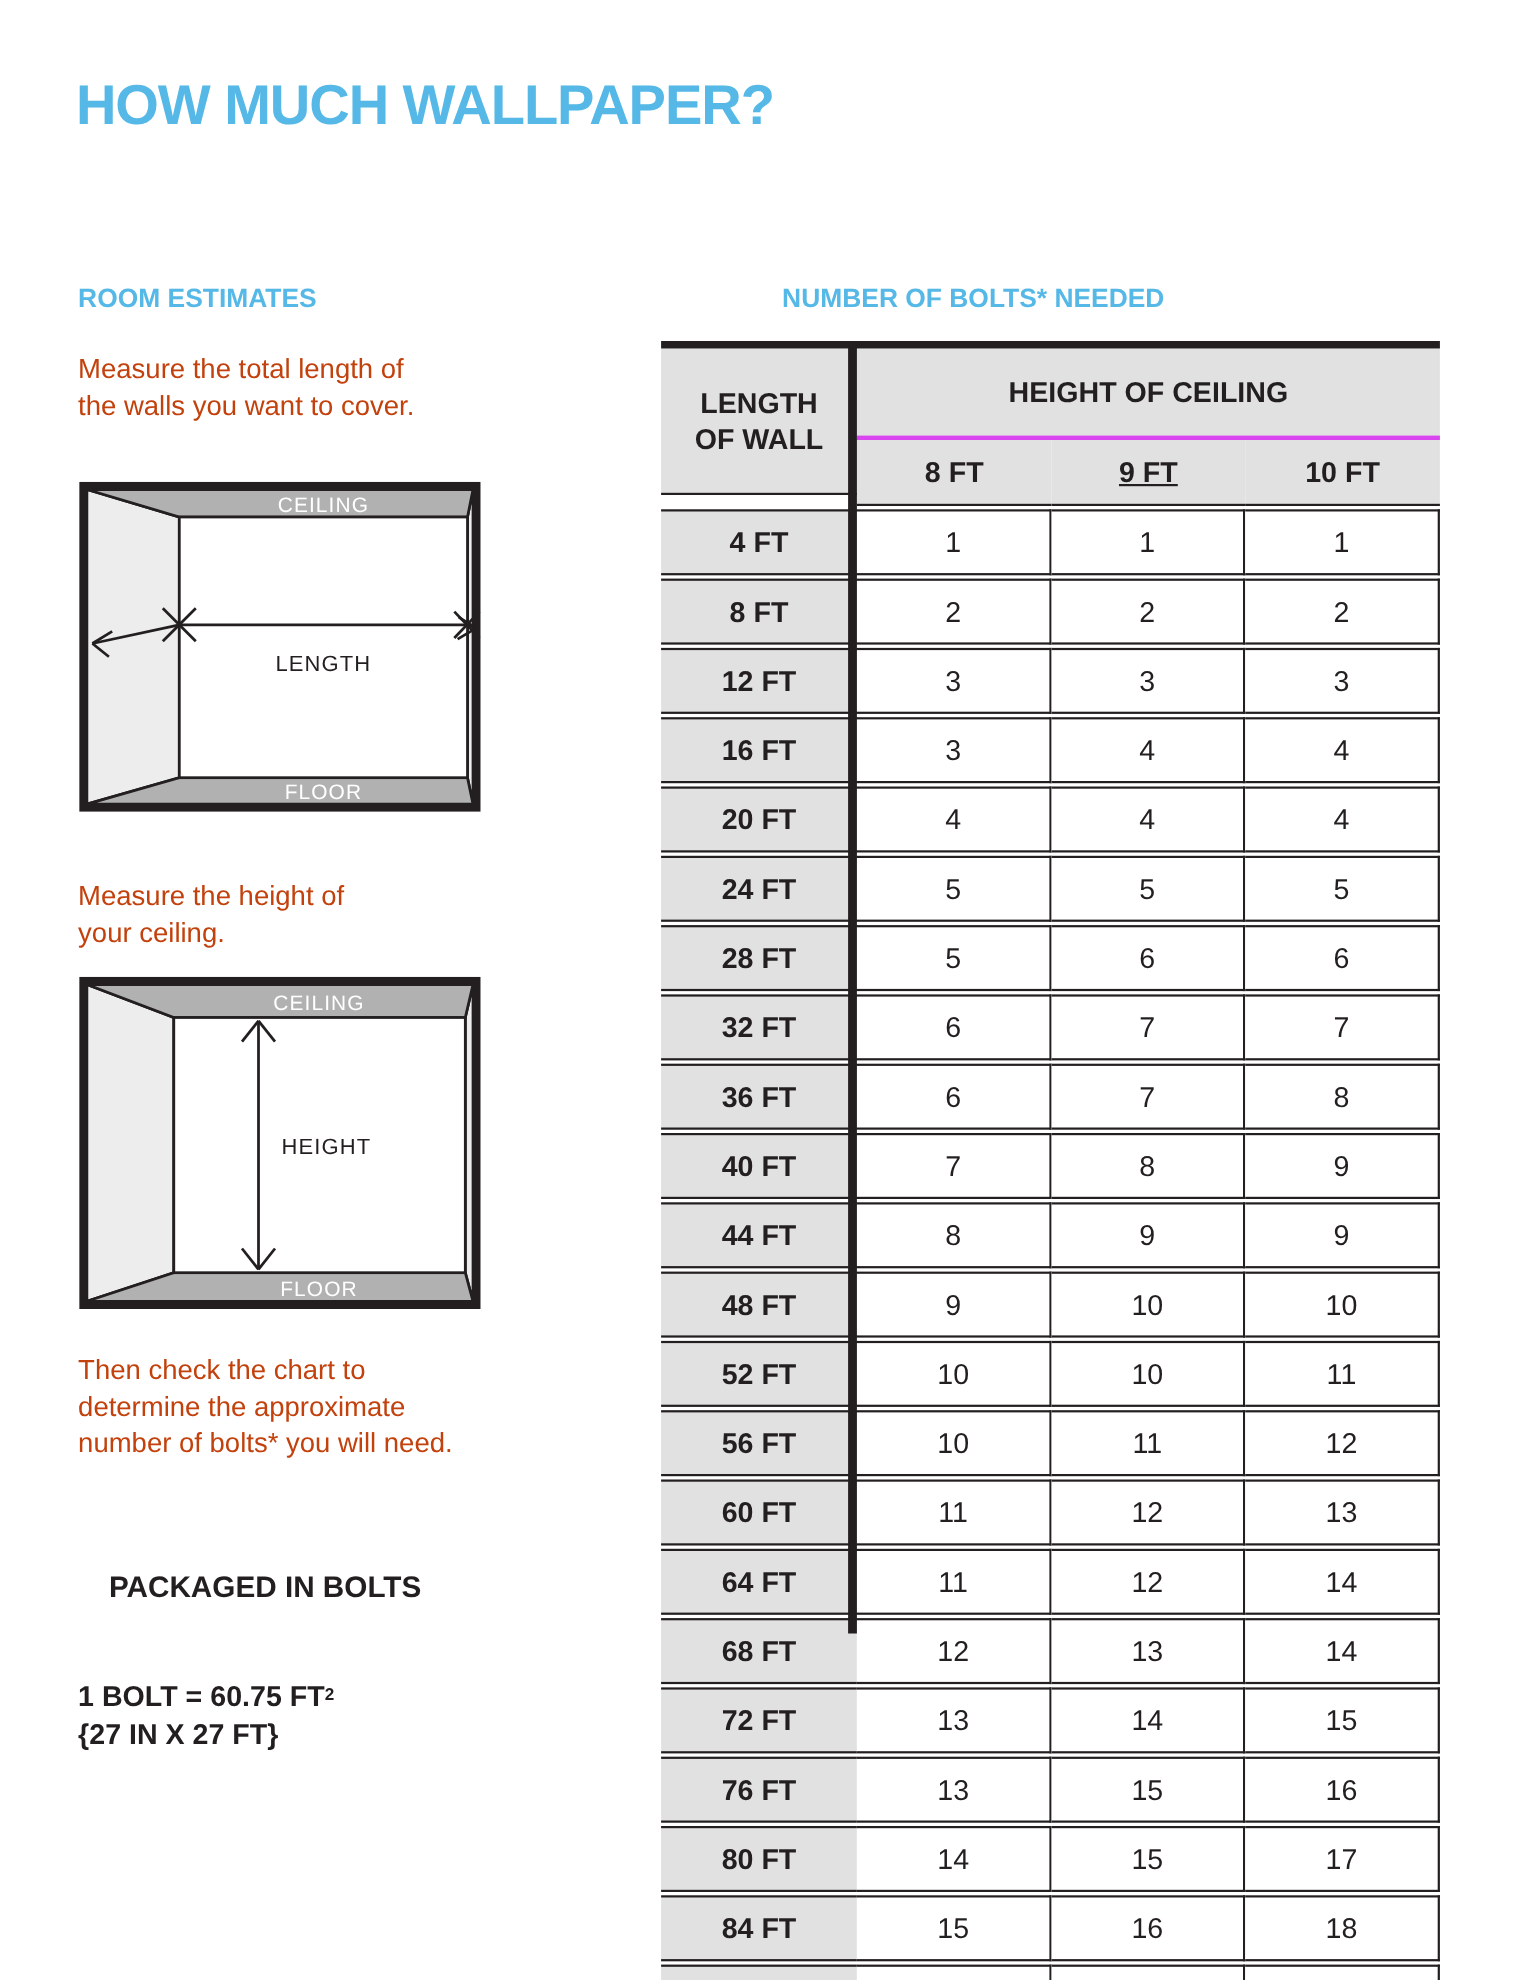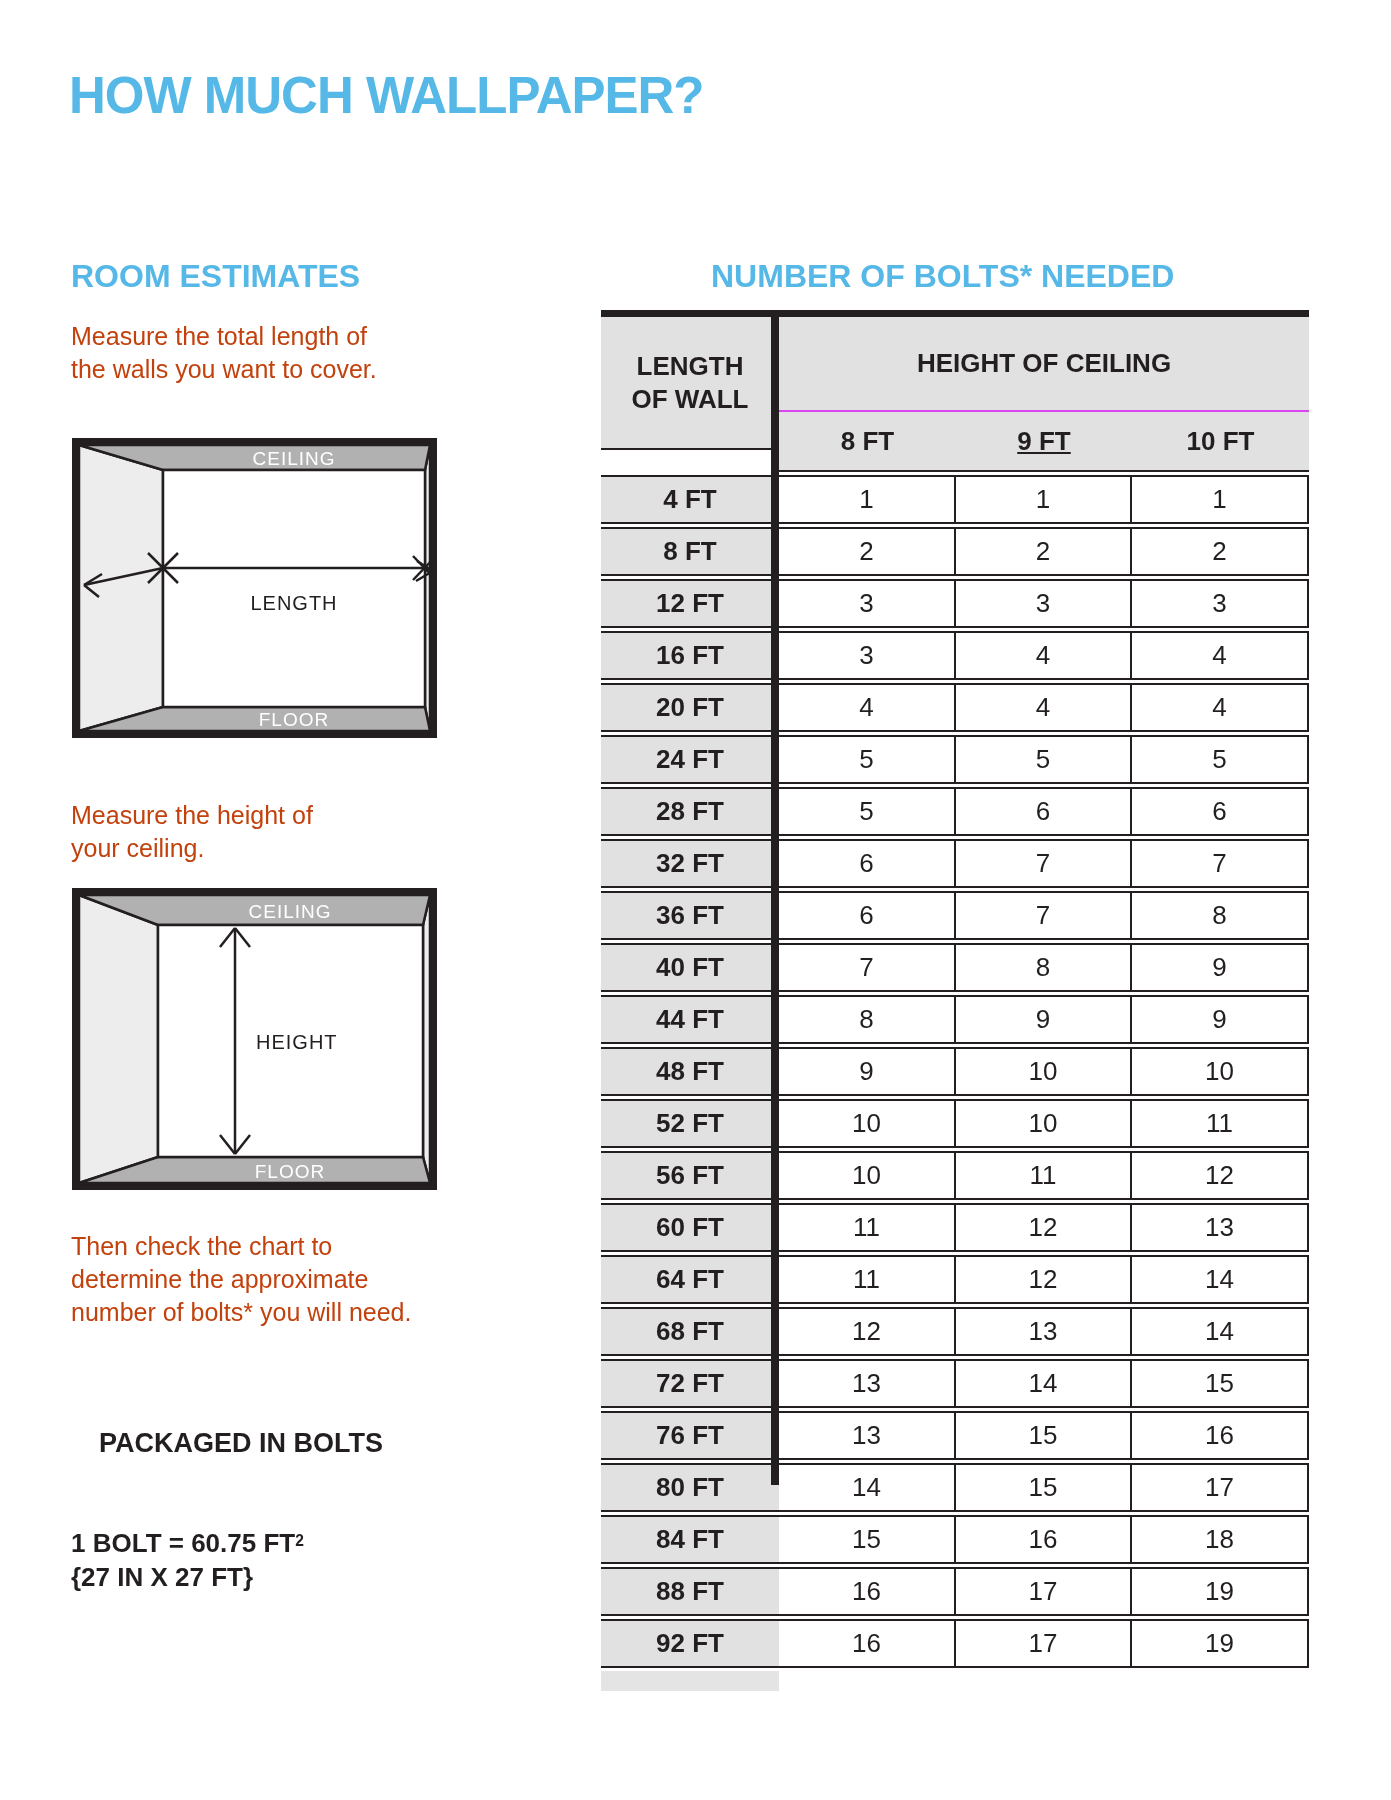--- a/index.html
+++ b/index.html
@@ -2,21 +2,21 @@
 <html><head>
 <meta charset="utf-8">
 <style>
   html,body{margin:0;padding:0;background:#ffffff;}
   .page{position:relative;width:1391px;height:1800px;background:#ffffff;overflow:hidden;
         font-family:"Liberation Sans",sans-serif;color:#231f20;}
 
   .title{position:absolute;left:69px;top:66px;font-size:51px;font-weight:bold;
          letter-spacing:-1px;color:#55b8e6;white-space:nowrap;}
 
-  .sec-heading{position:absolute;font-size:32px;font-weight:bold;color:#55b8e6;white-space:nowrap;}
+  .sec-heading{position:absolute;font-size:24px;font-weight:bold;color:#55b8e6;white-space:nowrap;}
   .sec-room{left:71px;top:258px;}
   .sec-bolts{left:711px;top:258px;}
 
   .body-text{position:absolute;font-size:25px;line-height:33px;color:#c2410c;}
   .para1{left:71px;top:320px;}
   .para2{left:71px;top:799px;}
   .para3{left:71px;top:1230px;}
 
   .footnote{position:absolute;left:80px;top:1426px;font-size:27px;font-weight:bold;line-height:35px;}
   .footnote .indent{margin-left:19px;}
@@ -29,28 +29,28 @@
   .diagram2{top:888px;}
 
   
   .table-wrap{position:absolute;left:601px;top:310px;width:708px;}
   .topbar{height:7px;background:#231f20;}
   .thead{display:flex;}
   .rowgroup{width:178px;height:133px;background:#e1e1e1;border-bottom:2px solid #231f20;
             box-sizing:border-box;display:flex;flex-direction:column;align-items:center;
             justify-content:center;font-size:26px;font-weight:bold;line-height:33px;}
   .headright{width:530px;}
-  .colgroup{height:95px;background:#e1e1e1;border-bottom:2px solid #d946ef;box-sizing:border-box;
+  .colgroup{height:83px;background:#e1e1e1;border-bottom:4px solid #d946ef;box-sizing:border-box;
             display:flex;align-items:center;justify-content:center;font-size:26px;font-weight:bold;}
   .subrow{display:flex;height:60px;}
   .subcell{background:#e1e1e1;border-bottom:2px solid #231f20;box-sizing:border-box;
            display:flex;align-items:center;justify-content:center;font-size:26px;font-weight:bold;}
   .s0{width:177px;} .s1{width:176px;text-decoration:underline;} .s2{width:177px;}
 
-  .drow{display:flex;margin-top:3px;height:49px;}
+  .drow{display:flex;margin-top:3px;height:60px;}
   .dlabel{width:178px;background:#e1e1e1;border-top:2px solid #231f20;border-bottom:2px solid #231f20;
           box-sizing:border-box;display:flex;align-items:center;justify-content:center;
           font-size:26px;font-weight:bold;}
   .dcell{background:#ffffff;border:solid #231f20;border-width:2px 2px 2px 0;box-sizing:border-box;
          display:flex;align-items:center;justify-content:center;font-size:26px;}
   .c0{width:177px;} .c1{width:176px;} .c2{width:177px;}
 
   .divider{position:absolute;left:170px;top:0;width:8px;height:1175px;background:#231f20;}
   .sliver{width:178px;height:20px;background:#e4e4e4;margin-top:3px;}
 

